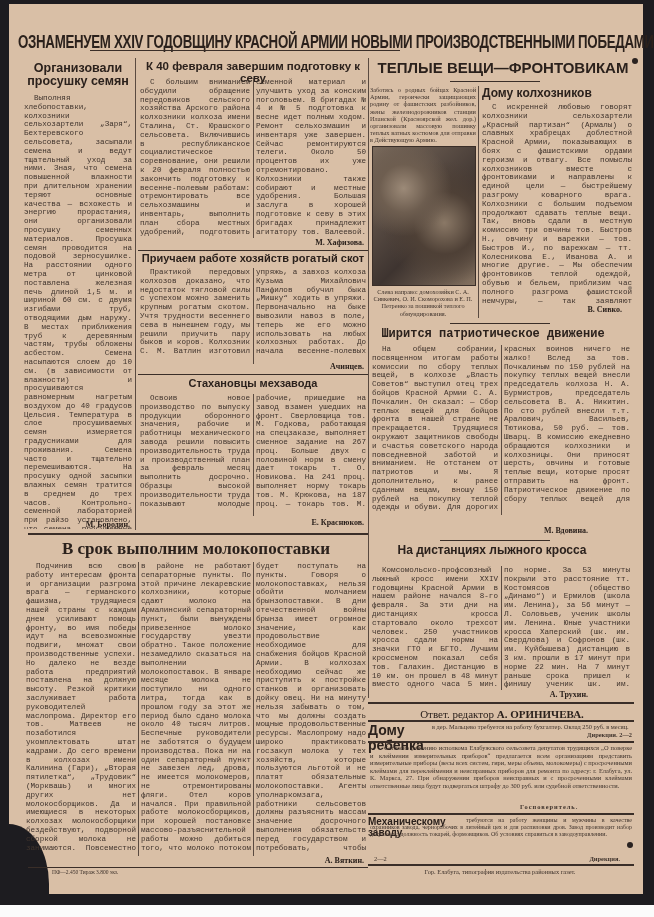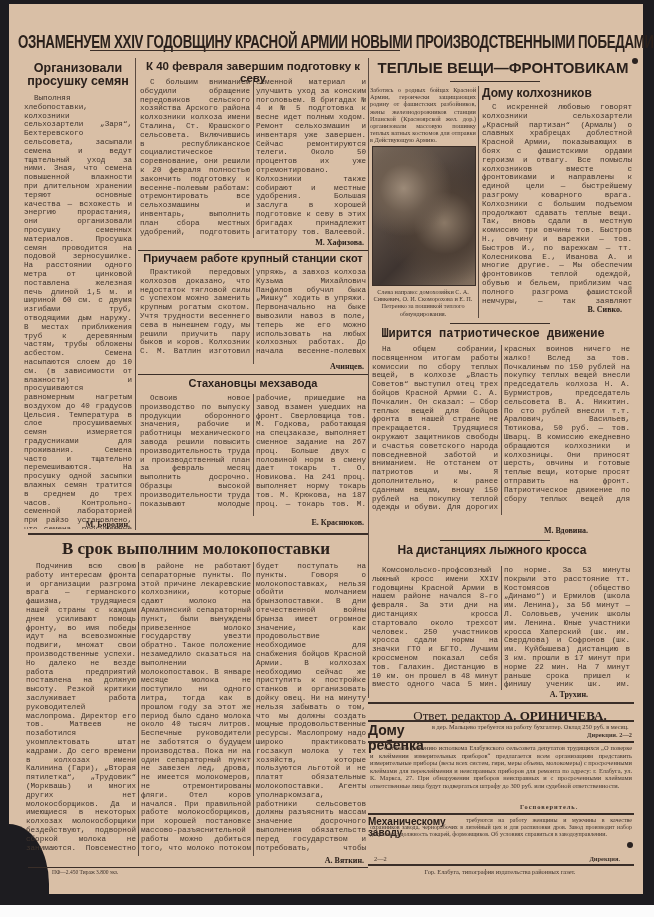--- a/index.html
+++ b/index.html
@@ -34,21 +34,21 @@
 <div class="abs hd" style="left:24px;top:62px;width:108px;font-size:12.5px;">Организовали просушку семян</div>
 <div class="abs body" style="left:24px;top:94px;width:108px;height:435px;">Выполняя хлебопоставки, колхозники сельхозартели „Заря“, Бехтеревского сельсовета, засыпали семена и ведут тщательный уход за ними. Зная, что семена повышенной влажности при длительном хранении теряют основные качества — всхожесть и энергию прорастания, они организовали просушку семенных материалов. Просушка семян проводится на подовой зерносушилке. На расстоянии одного метра от цинковой поставлена железная печь длиной 1,5 м. и шириной 60 см. с двумя изгибами труб, отводящими дым наружу. В местах приближения труб к деревянным частям, трубы обложены асбестом. Семена насыпаются слоем до 10 см. (в зависимости от влажности) и просушиваются равномерным нагретым воздухом до 40 градусов Цельсия. Температура в слое просушиваемых семян измеряется градусниками для проживания. Семена часто и тщательно перемешиваются. На просушку одной засыпки влажных семян тратится в среднем до трех часов. Контрольно-семенной лабораторией при райзо установлено, что семена, просушенные таким способом, не понижают всхожести. Поэтому необходимо широко использовать имеющиеся в других колхозах подовые зерносушилки для просушки семенных материалов.</div>
 <div class="abs sig" style="left:24px;top:520px;width:106px;">М. Бородин.</div>
 <div class="vline" style="left:135px;top:58px;height:472px;"></div>
 
 <div class="abs hd" style="left:138px;top:60px;width:230px;font-size:11.5px;">К 40 февраля завершим подготовку к севу</div>
 <div class="abs body" style="left:140px;top:78px;width:226px;height:160px;column-count:2;column-gap:6px;column-rule:1px solid #5a4a40;">С большим вниманием обсудили обращение передовиков сельского хозяйства Арского района колхозники колхоза имени Сталина, Ст. Юрашского сельсовета. Включившись в республиканское социалистическое соревнование, они решили к 20 февраля полностью закончить подготовку к весенне-полевым работам: отремонтировать все сельхозмашины и инвентарь, выполнить план сбора местных удобрений, подготовить семенной материал и улучшить уход за конским поголовьем. В бригадах № 4 и № 5 подготовка к весне идет полным ходом. Ремонт сельхозмашин и инвентаря уже завершен. Сейчас ремонтируются телеги. Около 50 процентов их уже отремонтировано. Колхозники также собирают и местные удобрения. Большая заслуга в хорошей подготовке к севу в этих бригадах принадлежит агитатору тов. Валеевой. Она простыми, ясными и конкретными беседами сумела организовать колхозников на быстрейшее завершение подготовки к весеннему севу.</div>
 <div class="abs sig" style="left:140px;top:238px;width:224px;">М. Хафизова.</div>
 <div class="rule" style="left:138px;top:250px;width:230px;height:1px;"></div>
 
-<div class="abs hd" style="left:138px;top:253px;width:230px;font-size:11px;">Приучаем работе крупный станции скот</div>
+<div class="abs hd" style="left:138px;top:253px;width:230px;font-size:11px;">Приучаем работе хозяйств рогатый скот</div>
 <div class="abs body" style="left:140px;top:268px;width:226px;height:96px;column-count:2;column-gap:6px;column-rule:1px solid #5a4a40;">Практикой передовых колхозов доказано, что недостаток тягловой силы с успехом можно заменить крупным рогатым скотом. Учтя трудности весеннего сева в нынешнем году, мы решили приучить пару быков и коров. Колхозник С. М. Ватлин изготовил упряжь, а завхоз колхоза Кузьма Михайлович Панфилов обучил быка „Мишку“ ходить в упряжи. Первоначально на быке вывозили навоз в поле, теперь же его можно использовать на любых колхозных работах. До начала весенне-полевых работ мы обучим еще двух быков и несколько коров. В нынешнем году впервые крупный рогатый скот будем использовать на весеннем севе.</div>
 <div class="abs sig" style="left:140px;top:362px;width:224px;">Ачинцев.</div>
 <div class="rule" style="left:138px;top:374px;width:230px;height:1px;"></div>
 
 <div class="abs hd" style="left:138px;top:378px;width:230px;font-size:11px;">Стахановцы мехзавода</div>
 <div class="abs body" style="left:140px;top:394px;width:226px;height:122px;column-count:2;column-gap:6px;column-rule:1px solid #5a4a40;">Освоив новое производство по выпуску продукции оборонного значения, рабочие и работницы механического завода решили повысить производительность труда и производственный план за февраль месяц выполнить досрочно. Образцы высокой производительности труда показывают молодые рабочие, пришедшие на завод взамен ушедших на фронт. Сверловщица тов. М. Годкова, работающая на спецзаказе, выполняет сменное задание на 267 проц. Больше двух с половиной норм в смену дает токарь т. О. Новикова. На 241 проц. выполняет норму токарь тов. М. Крюкова, на 187 проц. — токарь тов. М. Мулюков, на 162 проц. — тов. С. Кавкасов. Включившись в соревнование имени XXIV годовщины Красной Армии рабочие и работницы борются за выполнение взятых обязательств.</div>
 <div class="abs sig" style="left:140px;top:518px;width:224px;">Е. Краснюков.</div>
 <div class="vline" style="left:368px;top:58px;height:640px;"></div>
 
 <div class="abs hd" style="left:372px;top:60px;width:262px;font-size:15px;">ТЕПЛЫЕ ВЕЩИ—ФРОНТОВИКАМ</div>
@@ -66,21 +66,21 @@
 <div class="abs hd" style="left:373px;top:328px;width:240px;font-size:12px;font-family:Liberation Mono, monospace;">Ширится патриотическое движение</div>
 <div class="abs body" style="left:372px;top:345px;width:258px;height:170px;column-count:2;column-gap:6px;column-rule:1px solid #5a4a40;">На общем собрании, посвященном итогам работы комиссии по сбору теплых вещей, в колхозе „Власть Советов“ выступил отец трех бойцов Красной Армии С. А. Почкалин. Он сказал: — Сбор теплых вещей для бойцов фронта в нашей стране не прекращается. Трудящиеся окружают защитников свободы и счастья советского народа повседневной заботой и вниманием. Не отстанем от патриотов и мы. Я дополнительно, к ранее сданным вещам, вношу 150 рублей на покупку теплой одежды и обуви. Для дорогих красных воинов ничего не жалко! Вслед за тов. Почкалиным по 150 рублей на покупку теплых вещей внесли председатель колхоза Н. А. Бурмистров, председатель сельсовета В. А. Никитин. По сто рублей внесли т.т. Аралович, Васильев, Тютикова, 50 руб. — тов. Шварц. В комиссию ежедневно обращаются колхозники и колхозницы. Они приносят шерсть, овчины и готовые теплые вещи, которые просят отправить на фронт. Патриотическое движение по сбору теплых вещей для бойцов ширится с каждым днем.</div>
 <div class="abs sig" style="left:372px;top:526px;width:216px;">М. Вдовина.</div>
 <div class="rule" style="left:440px;top:540px;width:110px;height:1px;"></div>
 
 <div class="abs hd" style="left:372px;top:544px;width:240px;font-size:12px;">На дистанциях лыжного кросса</div>
 <div class="abs body" style="left:372px;top:566px;width:258px;height:124px;column-count:2;column-gap:6px;column-rule:1px solid #5a4a40;">Комсомольско-профсоюзный лыжный кросс имени XXIV годовщины Красной Армии в нашем районе начался 8-го февраля. За эти дни на дистанциях кросса стартовало около трехсот человек. 250 участников кросса сдали нормы на значки ГТО и БГТО. Лучшим кроссменом показал себя тов. Галахин. Дистанцию в 10 км. он прошел в 48 минут вместо одного часа 5 мин. по норме. За 53 минуты покрыли это расстояние тт. Костомясов (общество „Динамо“) и Ермилов (школа им. Ленина), за 56 минут — Л. Соловьев, ученик школы им. Ленина. Юные участники кросса Хаперский (шк. им. Свердлова) и Софронов (шк. им. Куйбышева) дистанцию в 3 км. прошли в 17 минут при норме 22 мин. На 7 минут раньше срока пришел к финишу ученик шк. им. Куйбышева Власов, на 6 м. — ученик шк. им. Ленина Дунаев.</div>
 <div class="abs sig" style="left:372px;top:690px;width:216px;">А. Трухин.</div>
 <div class="rule" style="left:368px;top:702px;width:266px;height:2px;"></div>
 
-<div class="abs" style="left:380px;top:708px;width:260px;text-align:center;font-size:13px;color:#2b211c;">
+<div class="abs" style="left:372px;top:708px;width:260px;text-align:center;font-size:11px;color:#2b211c;">
   <span>Ответ. редактор</span>
   <b>А. ОРИНИЧЕВА.</b>
 </div>
 <div class="rule" style="left:368px;top:720px;width:266px;height:1.5px;"></div>
 
 <div class="abs hd" style="left:368px;top:723px;width:60px;font-size:14px;text-align:left;">Дому ребенка</div>
 <div class="abs small" style="left:432px;top:723px;width:200px;">в дер. Мальцево требуется на работу бухгалтер. Оклад 250 руб. в месяц.</div>
 <div class="abs small" style="left:560px;top:731px;width:72px;text-align:right;font-weight:bold;">Дирекция. 2—2</div>
 <div class="rule" style="left:368px;top:741px;width:266px;height:1.5px;"></div>
 

